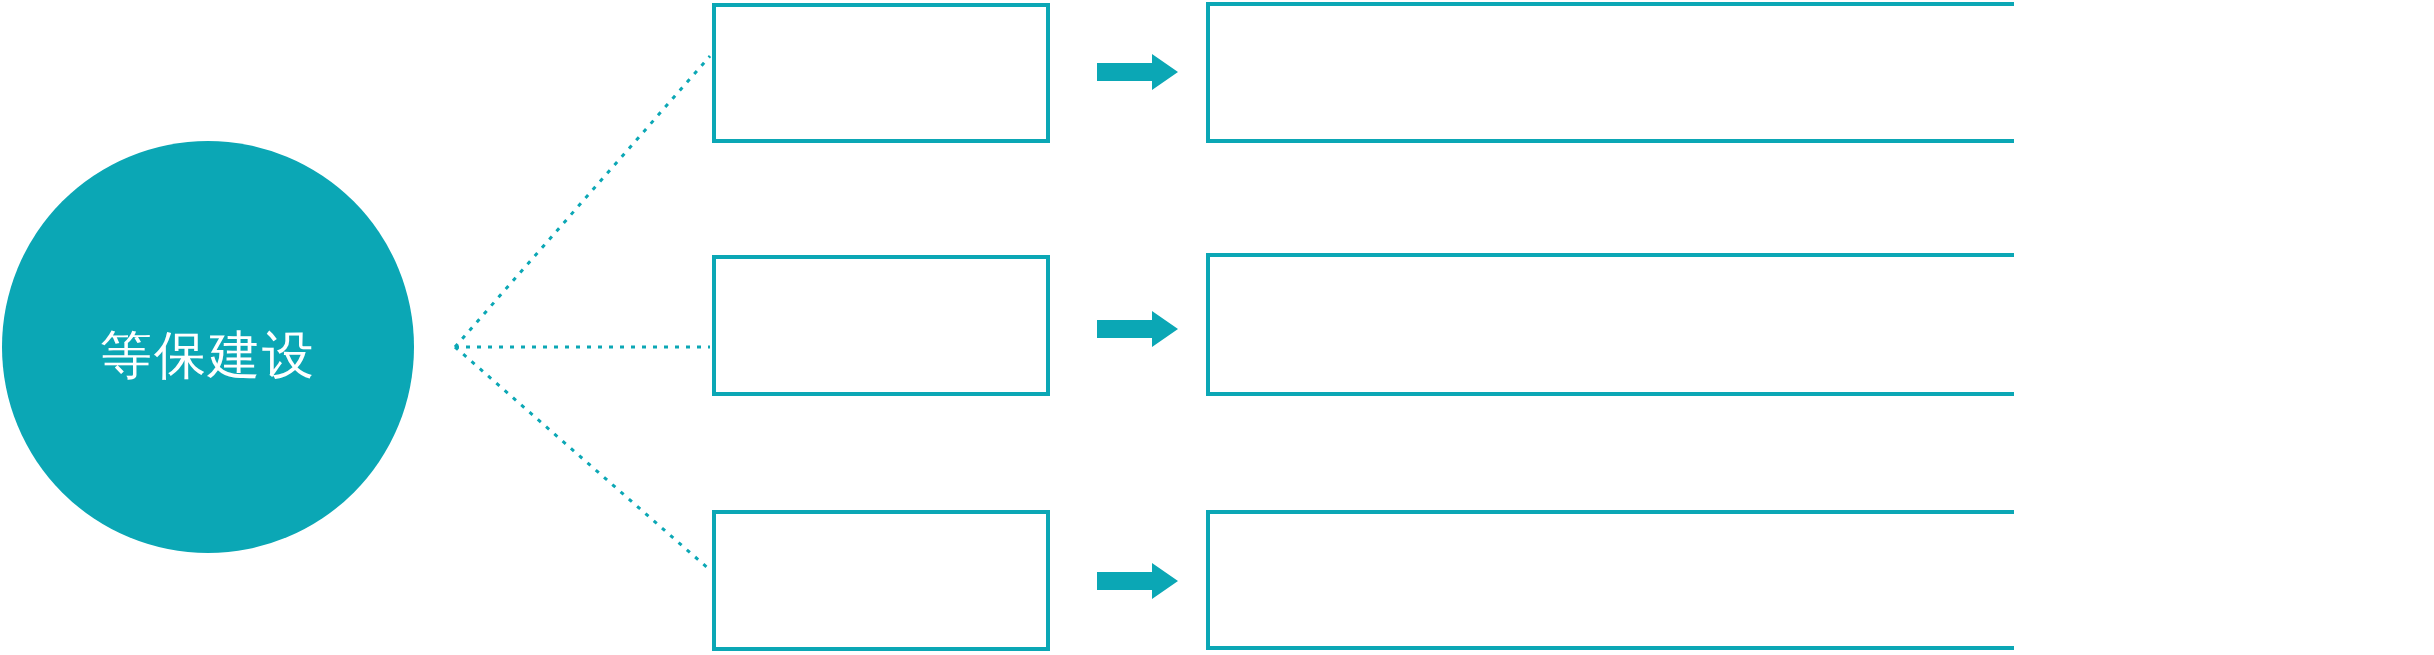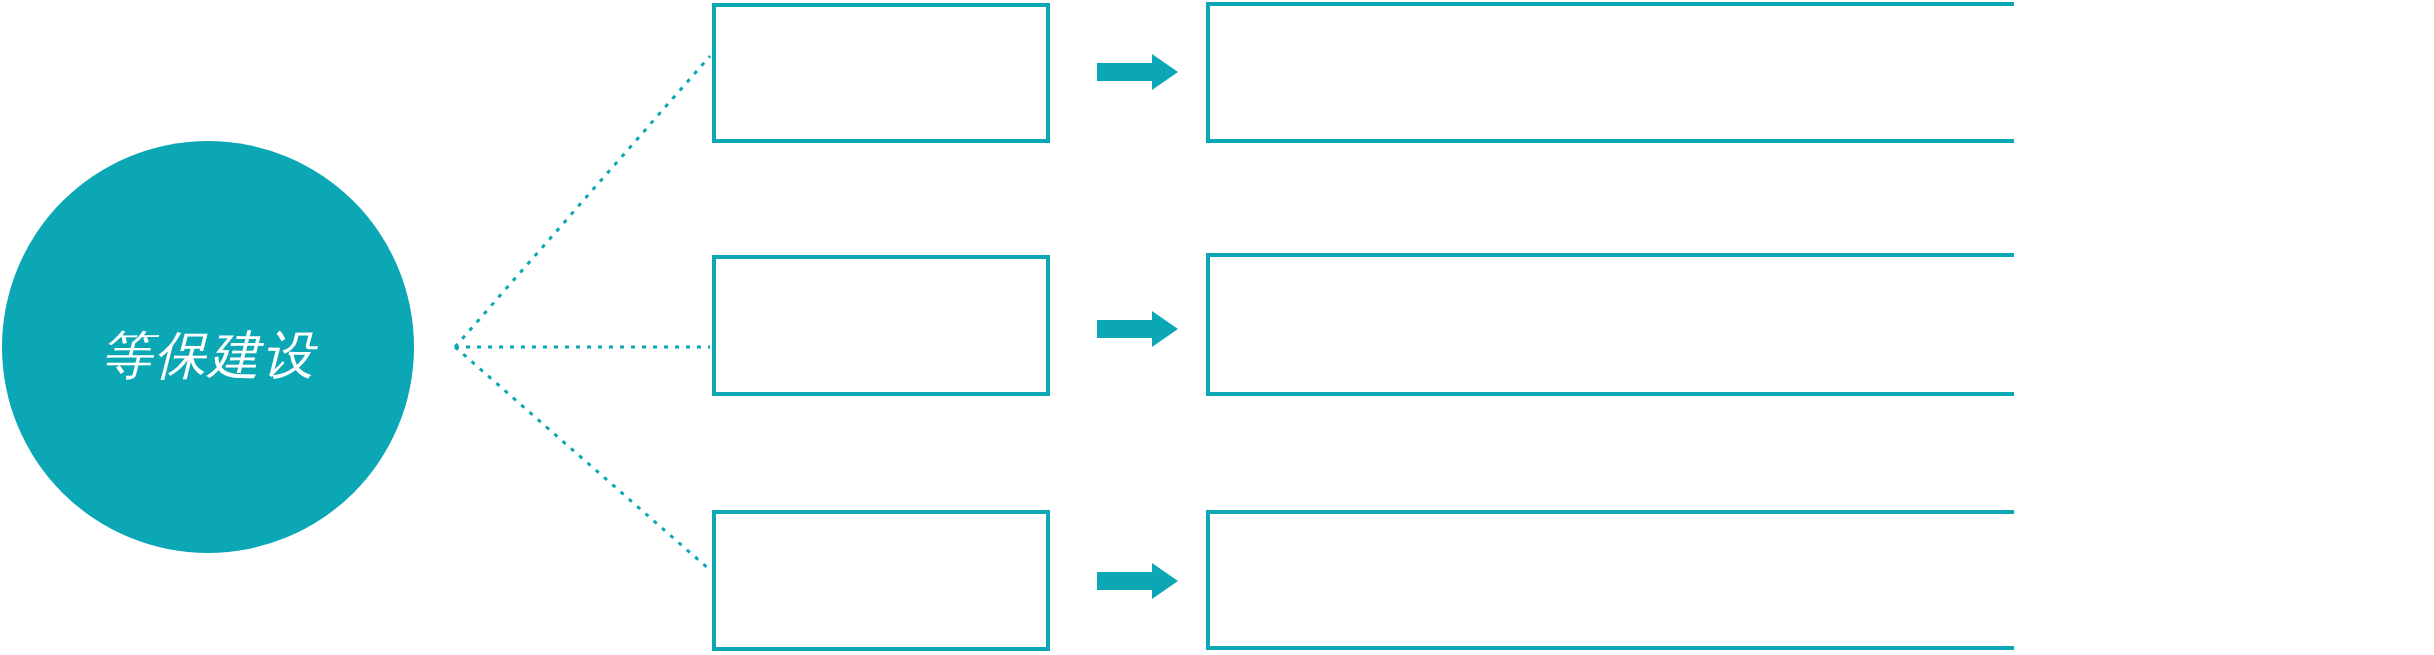--- a/index.html
+++ b/index.html
@@ -7,21 +7,20 @@
     padding: 0;
     background: #ffffff;
   }
   .canvas {
     position: relative;
     width: 2014px;
     height: 655px;
     background: var(--bg, #ffffff);
     font-family: "Liberation Sans", sans-serif;
     overflow: hidden;
-    font-style: italic;
   }
   .connector-layer {
     position: absolute;
     left: 0;
     top: 0;
     width: 2434px;
     height: 655px;
   }
   .dotted-connector {
     stroke: var(--teal, #0ba7b5);

